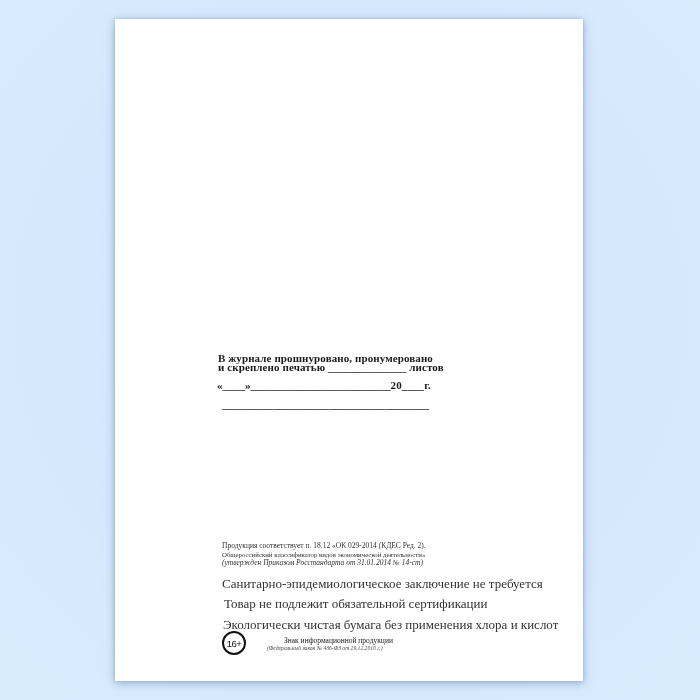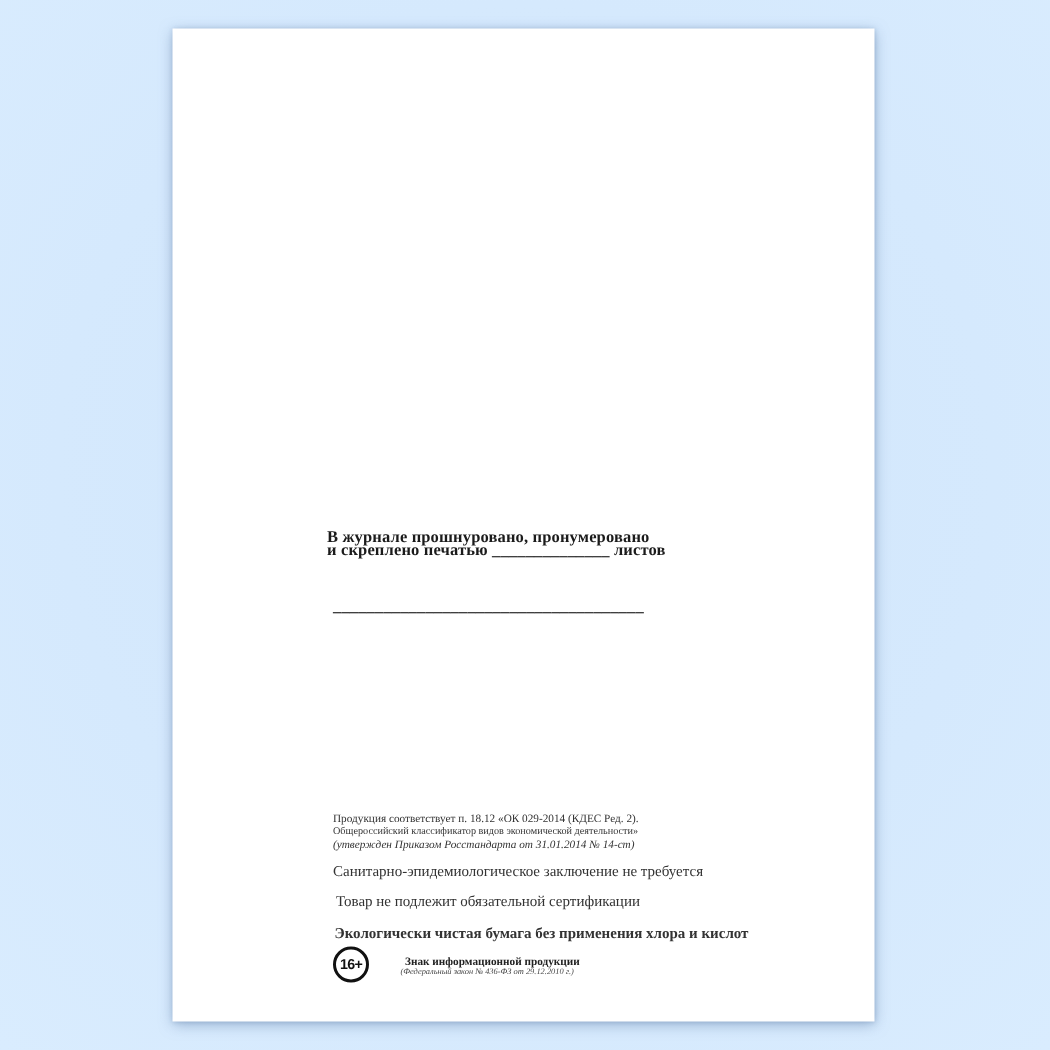--- a/index.html
+++ b/index.html
@@ -36,58 +36,59 @@
   .s4 { left: 106px; top: 373px; }
   .s5 { left: 107px; top: 379px; }
   .mp { left: 103px; top: 407px; width: 210px; text-align: right; }
 
   
   .fine { color: #333; line-height: 9px; }
   .c1 { left: 107px; top: 522px; font-size: 7.5px; }
   .c2 { left: 107px; top: 531px; font-size: 6.8px; }
   .c3 { left: 107px; top: 539px; font-size: 7.5px; font-style: italic; font-family: Liberation Serif, serif; }
 
-  .note { color: #333; font-size: 10px; }
+  .note { color: #333; font-size: 13px; }
   .n1 { left: 107px; top: 557px; }
   .n2 { left: 109px; top: 577px; text-align: right; }
-  .n3 { left: 108px; top: 598px; font-weight: bold; }
+  .n3 { left: 108px; top: 598px; }
 
   
   .agemark { position: absolute; left: 107px; top: 611px; }
   .badge {
     position: absolute; left: 0; top: 1px;
     width: 24px; height: 24px;
     border: 2px solid #111;
     border-radius: 50%;
     color: #111;
     font-family: "Liberation Sans", "DejaVu Sans", sans-serif;
-    font-weight: bold; font-size: 9.5px;
+    font-weight: normal; font-size: 9.5px;
     display: flex; align-items: center; justify-content: center;
     letter-spacing: -0.5px;
     background: #fff;
   }
   .agetitle {
-    position: absolute; left: 48px; top: 6px;
-    font-size: 7.5px; font-weight: 700; color: #222;
+    position: absolute; left: 62px; top: 6px;
+    font-size: 7.5px; font-weight: 400; color: #222;
     white-space: nowrap;
   }
   .agelaw {
     position: absolute; left: 45px; top: 15px;
     font-size: 5.6px; font-style: italic; color: #444;
     white-space: nowrap;
   }
 </style>
 </head>
 <body>
 
 <div class="scene">
   <div class="page">
 
     <div class="line stamp s1">В журнале прошнуровано, пронумеровано</div>
     <div class="line stamp s2">и скреплено печатью ______________ листов</div>
+    <div class="line stamp s3">«____»_________________________20____г.</div>
     <div class="line stamp s5">_____________________________________</div>
 
     <div class="line fine c1">Продукция соответствует п. 18.12 «ОК 029-2014 (КДЕС Ред. 2).</div>
     <div class="line fine c2">Общероссийский классификатор видов экономической деятельности»</div>
     <div class="line fine c3">(утвержден Приказом Росстандарта от 31.01.2014 № 14-ст)</div>
 
     <div class="line note n1">Санитарно-эпидемиологическое заключение не требуется</div>
     <div class="line note n2">Товар не подлежит обязательной сертификации</div>
     <div class="line note n3">Экологически чистая бумага без применения хлора и кислот</div>
 

